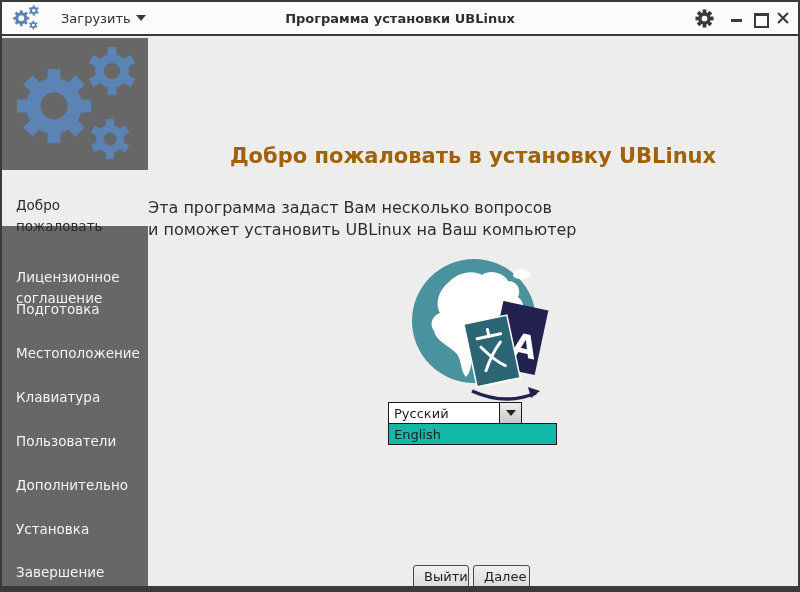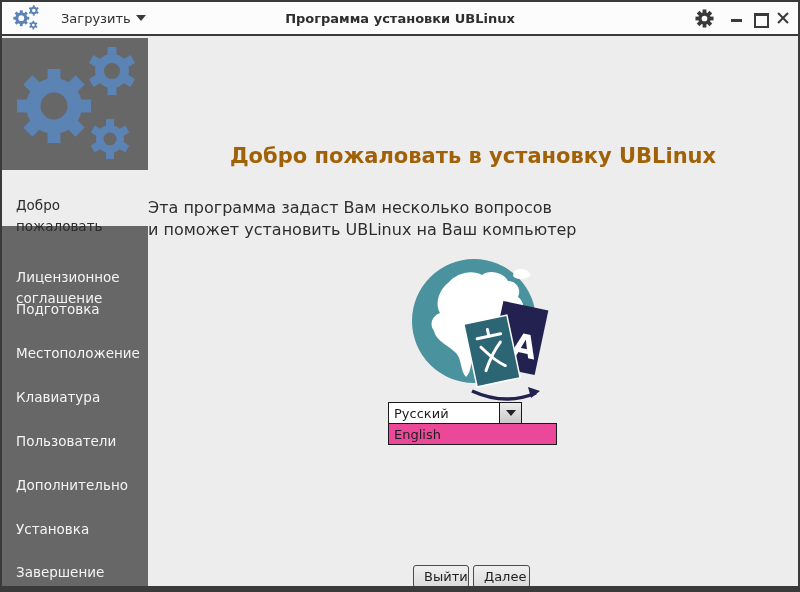--- a/index.html
+++ b/index.html
@@ -91,21 +91,21 @@
     background:linear-gradient(#ececec,#c9c9c9);
     display:flex; align-items:center; justify-content:center;
   }
   .combo-arrow::after {
     content:""; width:0; height:0;
     border-left:5px solid transparent; border-right:5px solid transparent;
     border-top:6px solid #222;
   }
   .combo-list {
     position:absolute; left:240px; top:385px; width:169px; height:22px;
-    background:#ec4899; border:1px solid #1a1a1a;
+    background:#14b8a6; border:1px solid #1a1a1a;
     display:flex; align-items:center; cursor:default;
   }
   .combo-option { font-size:13px; color:#1e1e1e; padding-left:5px; }
 
   .btn {
     position:absolute; top:527px; height:23px;
     background:linear-gradient(#f0f0f0,#dadada);
     border:1px solid #4a4a4a; border-radius:3px;
     font-family:"DejaVu Sans", sans-serif; font-size:13px; color:#1e1e1e;
     padding:0 10px; cursor:default;

